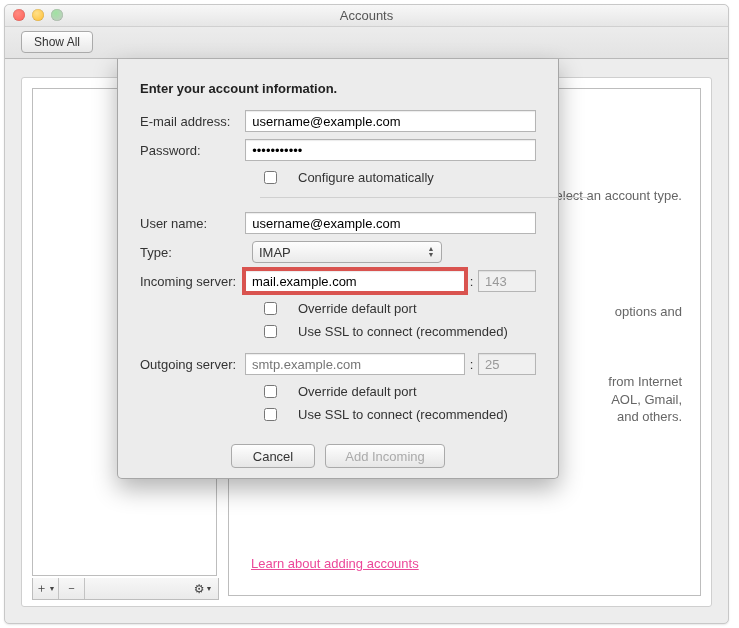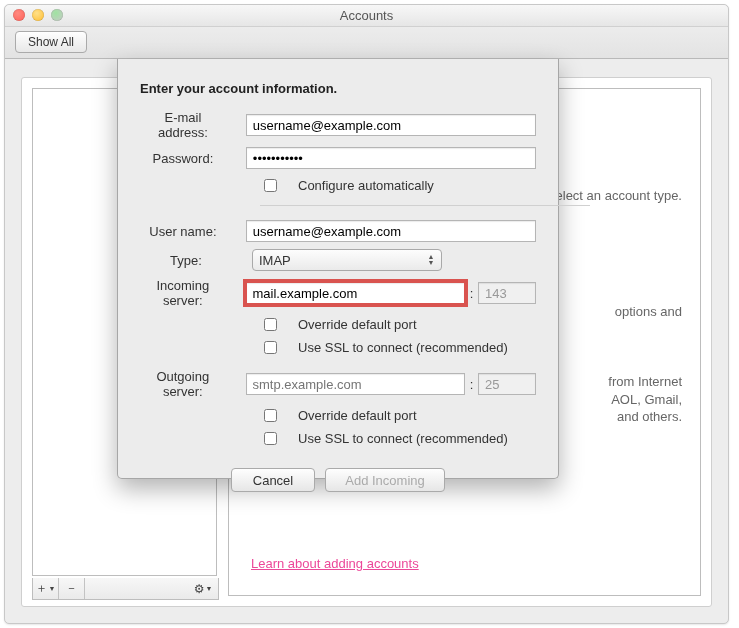--- a/index.html
+++ b/index.html
@@ -36,21 +36,21 @@
   }
   .traffic { position: absolute; left: 8px; top: 4px; display: flex; gap: 7px; }
   .tl { width: 12px; height: 12px; border-radius: 50%; box-shadow: inset 0 0 1px rgba(0,0,0,0.4); }
   .tl.red { background: radial-gradient(circle at 40% 35%, #ff8a80, #ff5f57); }
   .tl.yel { background: radial-gradient(circle at 40% 35%, #ffe08a, #ffbd2e); }
   .tl.grn { background: radial-gradient(circle at 40% 35%, #9fe3a1, #c9c9c9); }
   .toolbar {
     height: 32px;
     background: linear-gradient(#ececec, #e3e3e3);
     border-bottom: 1px solid #b9b9b9;
-    padding: 4px 10px;
+    padding: 4px 16px;
   }
   .btn {
     display: inline-block;
     border: 1px solid #aaa;
     border-radius: 4px;
     background: linear-gradient(#fefefe, #e8e8e8);
     padding: 3px 12px;
     font-size: 12px;
     color: #333;
     box-shadow: 0 1px 0 rgba(255,255,255,0.6) inset;
@@ -108,21 +108,21 @@
     height: 420px;
     background: #ececec;
     border: 1px solid #a6a6a6;
     border-top: none;
     border-radius: 0 0 5px 5px;
     box-shadow: 0 10px 25px rgba(0,0,0,0.3);
     padding: 22px 22px 14px 22px;
   }
   .sheet h4 { margin: 0 0 14px 0; font-size: 13px; font-weight: bold; color: #222; }
   .row { display: flex; align-items: center; margin-bottom: 7px; }
-  .lbl { width: 112px; text-align: center; padding-right: 20px; color: #333; font-size:13px; }
+  .lbl { width: 112px; text-align: left; padding-right: 8px; color: #333; font-size:13px; }
   .field {
     border: 1px solid #b5b5b5;
     border-radius: 0;
     background: #fff;
     height: 22px;
     padding: 2px 6px;
     font-size: 13px;
     font-family: inherit;
     box-shadow: inset 0 1px 1px rgba(0,0,0,0.08);
   }

